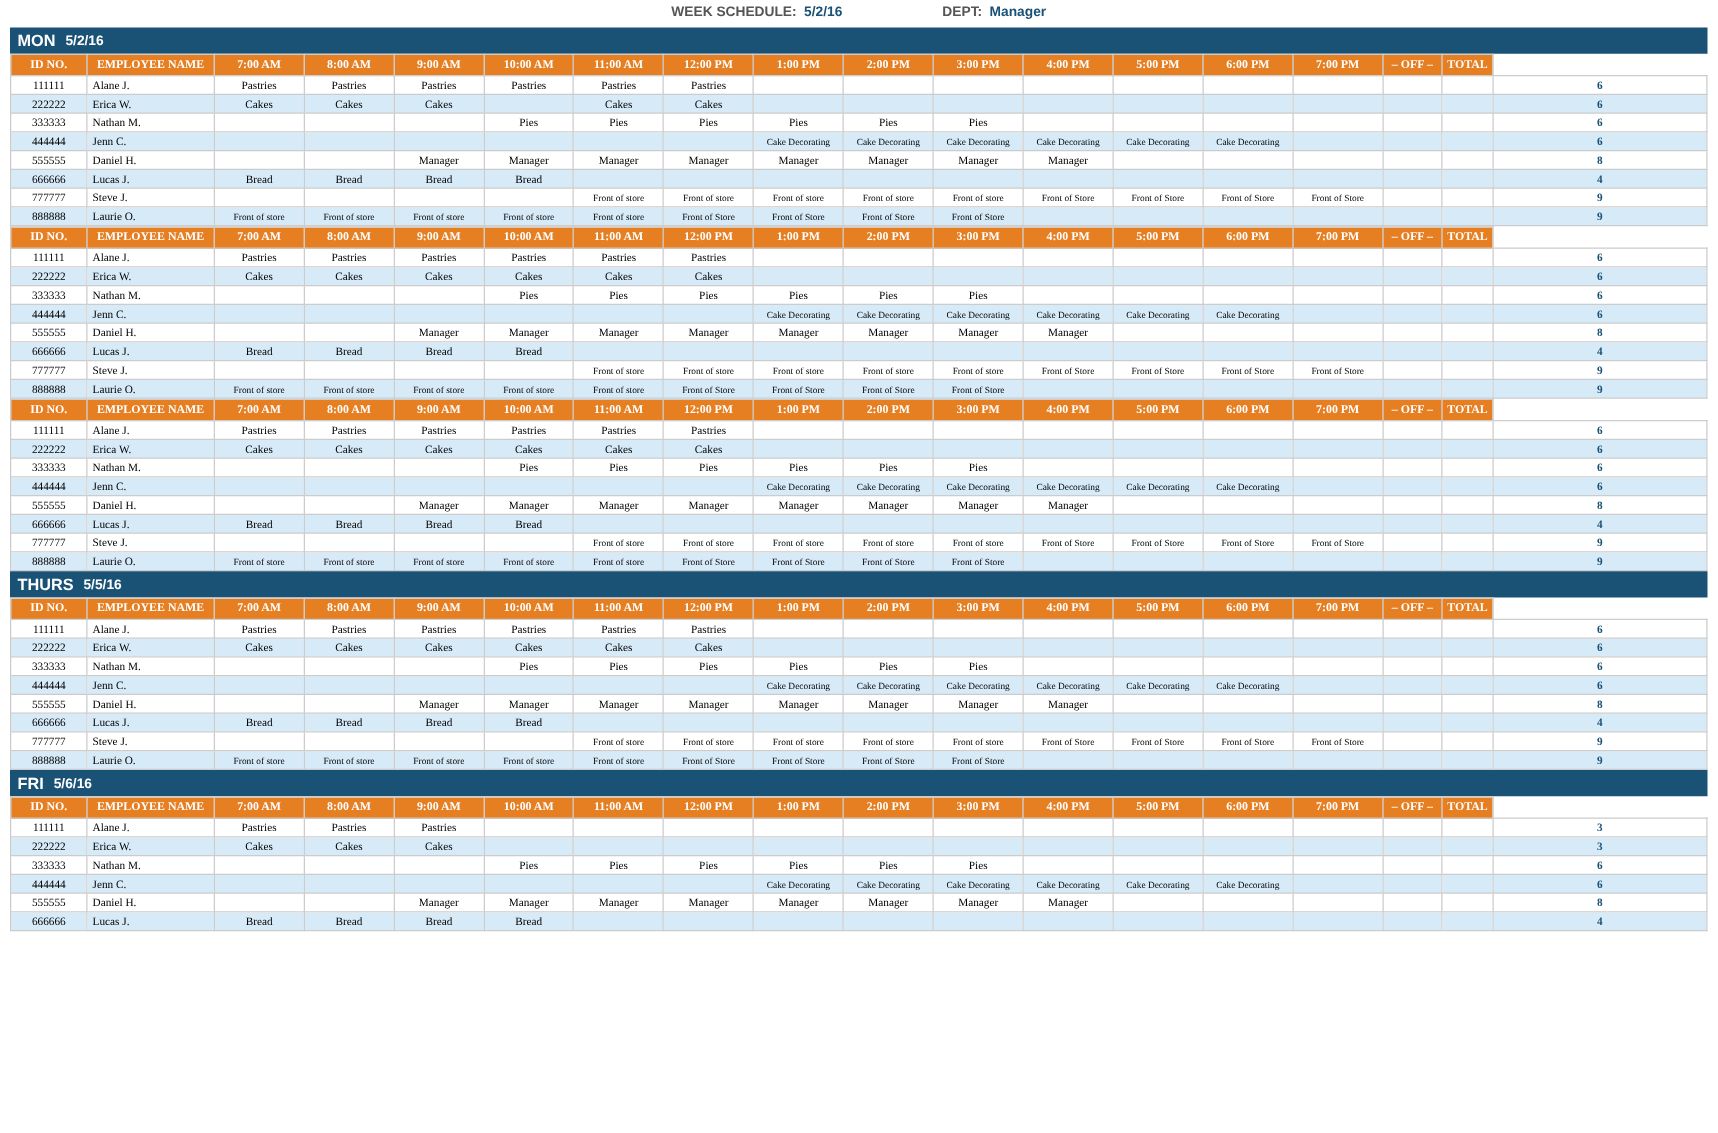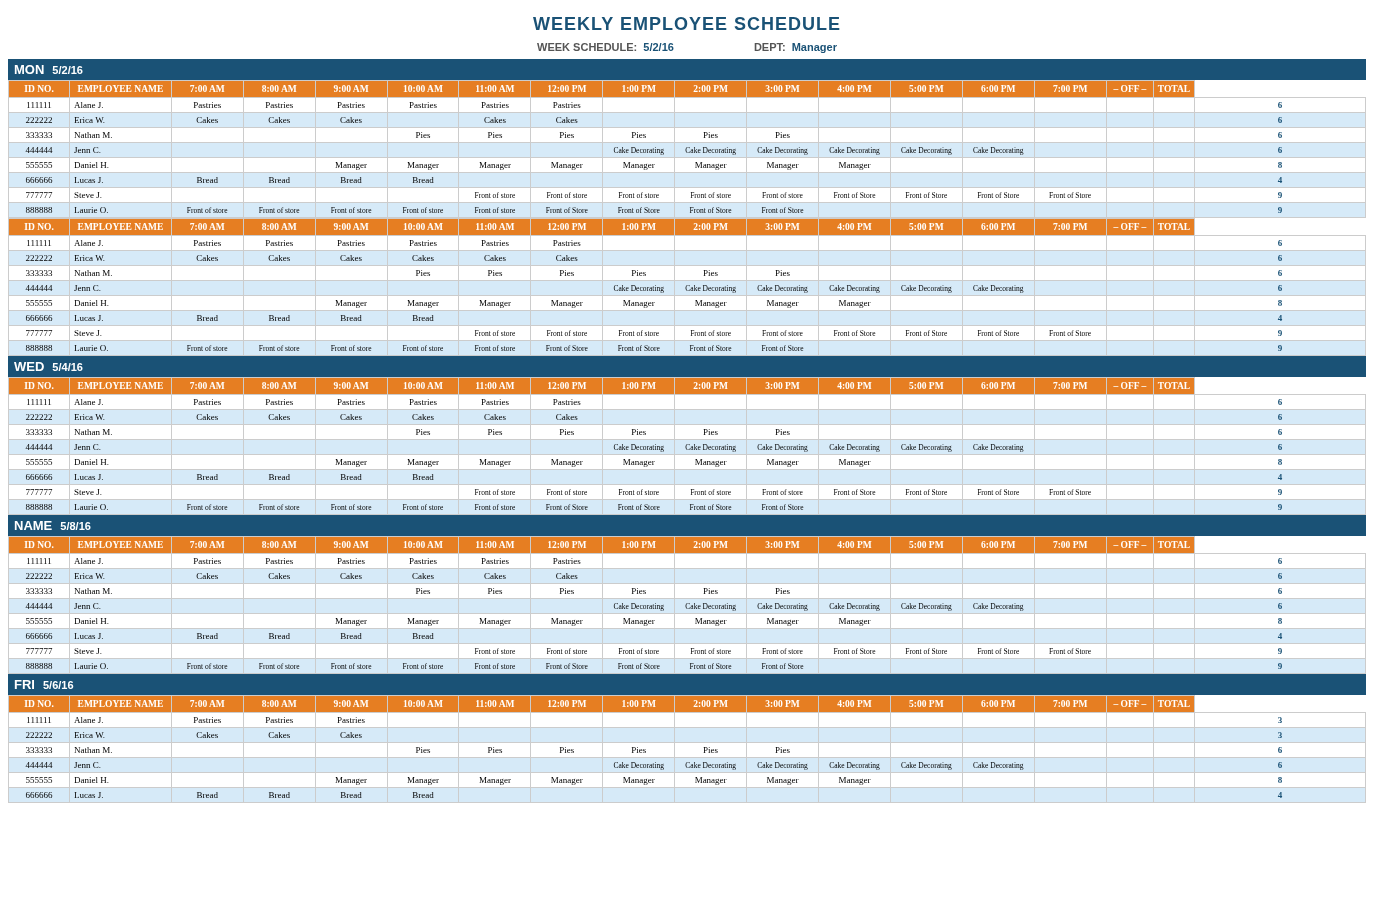--- a/index.html
+++ b/index.html
@@ -70,21 +70,20 @@
     tr:nth-child(odd) td { background: #fff; }
     tr:nth-child(even) td { background: #d6eaf8; }
     
     td.total-cell { font-weight: bold; color: #1a5276; }
   </style>
 </head>
 <body>
 
 <div style="padding: 4px 8px;">
 
-  <div class="page-title">WEEKLY EMPLOYEE SCHEDULE</div>
 
   <div class="meta-row">
     <div class="meta-item">
       <span class="meta-label">WEEK SCHEDULE:</span>
       <span class="meta-value">5/2/16</span>
     </div>
     <div class="meta-item">
       <span class="meta-label">DEPT:</span>
       <span class="meta-value">Manager</span>
     </div>
@@ -458,24 +457,20 @@
             <td></td>
             <td></td>
             <td></td>
             <td></td>
             <td></td>
             <td></td>
             <td class="total-cell" style="font-weight: bold; color: rgb(26, 82, 118);">9</td>
           </tr>
         </tbody>
       </table>
-      <div class="day-header">
-        <span class="day-name">WED</span>
-        <span class="day-date">5/4/16</span>
-      </div>
       <table>
         <thead>
           <tr>
             <th style="width: 4.5%;">ID NO.</th>
             <th style="width: 7.5%;">EMPLOYEE NAME</th>
             <th style="width: 5.3%;">7:00 AM</th>
             <th style="width: 5.3%;">8:00 AM</th>
             <th style="width: 5.3%;">9:00 AM</th>
             <th style="width: 5.3%;">10:00 AM</th>
             <th style="width: 5.3%;">11:00 AM</th>
@@ -648,22 +643,22 @@
             <td></td>
             <td></td>
             <td></td>
             <td></td>
             <td></td>
             <td class="total-cell" style="font-weight: bold; color: rgb(26, 82, 118);">9</td>
           </tr>
         </tbody>
       </table>
       <div class="day-header">
-        <span class="day-name">NAME</span>
-        <span class="day-date">5/8/16</span>
+        <span class="day-name">THURS</span>
+        <span class="day-date">5/5/16</span>
       </div>
       <table>
         <thead>
           <tr>
             <th style="width: 4.5%;">ID NO.</th>
             <th style="width: 7.5%;">EMPLOYEE NAME</th>
             <th style="width: 5.3%;">7:00 AM</th>
             <th style="width: 5.3%;">8:00 AM</th>
             <th style="width: 5.3%;">9:00 AM</th>
             <th style="width: 5.3%;">10:00 AM</th>

